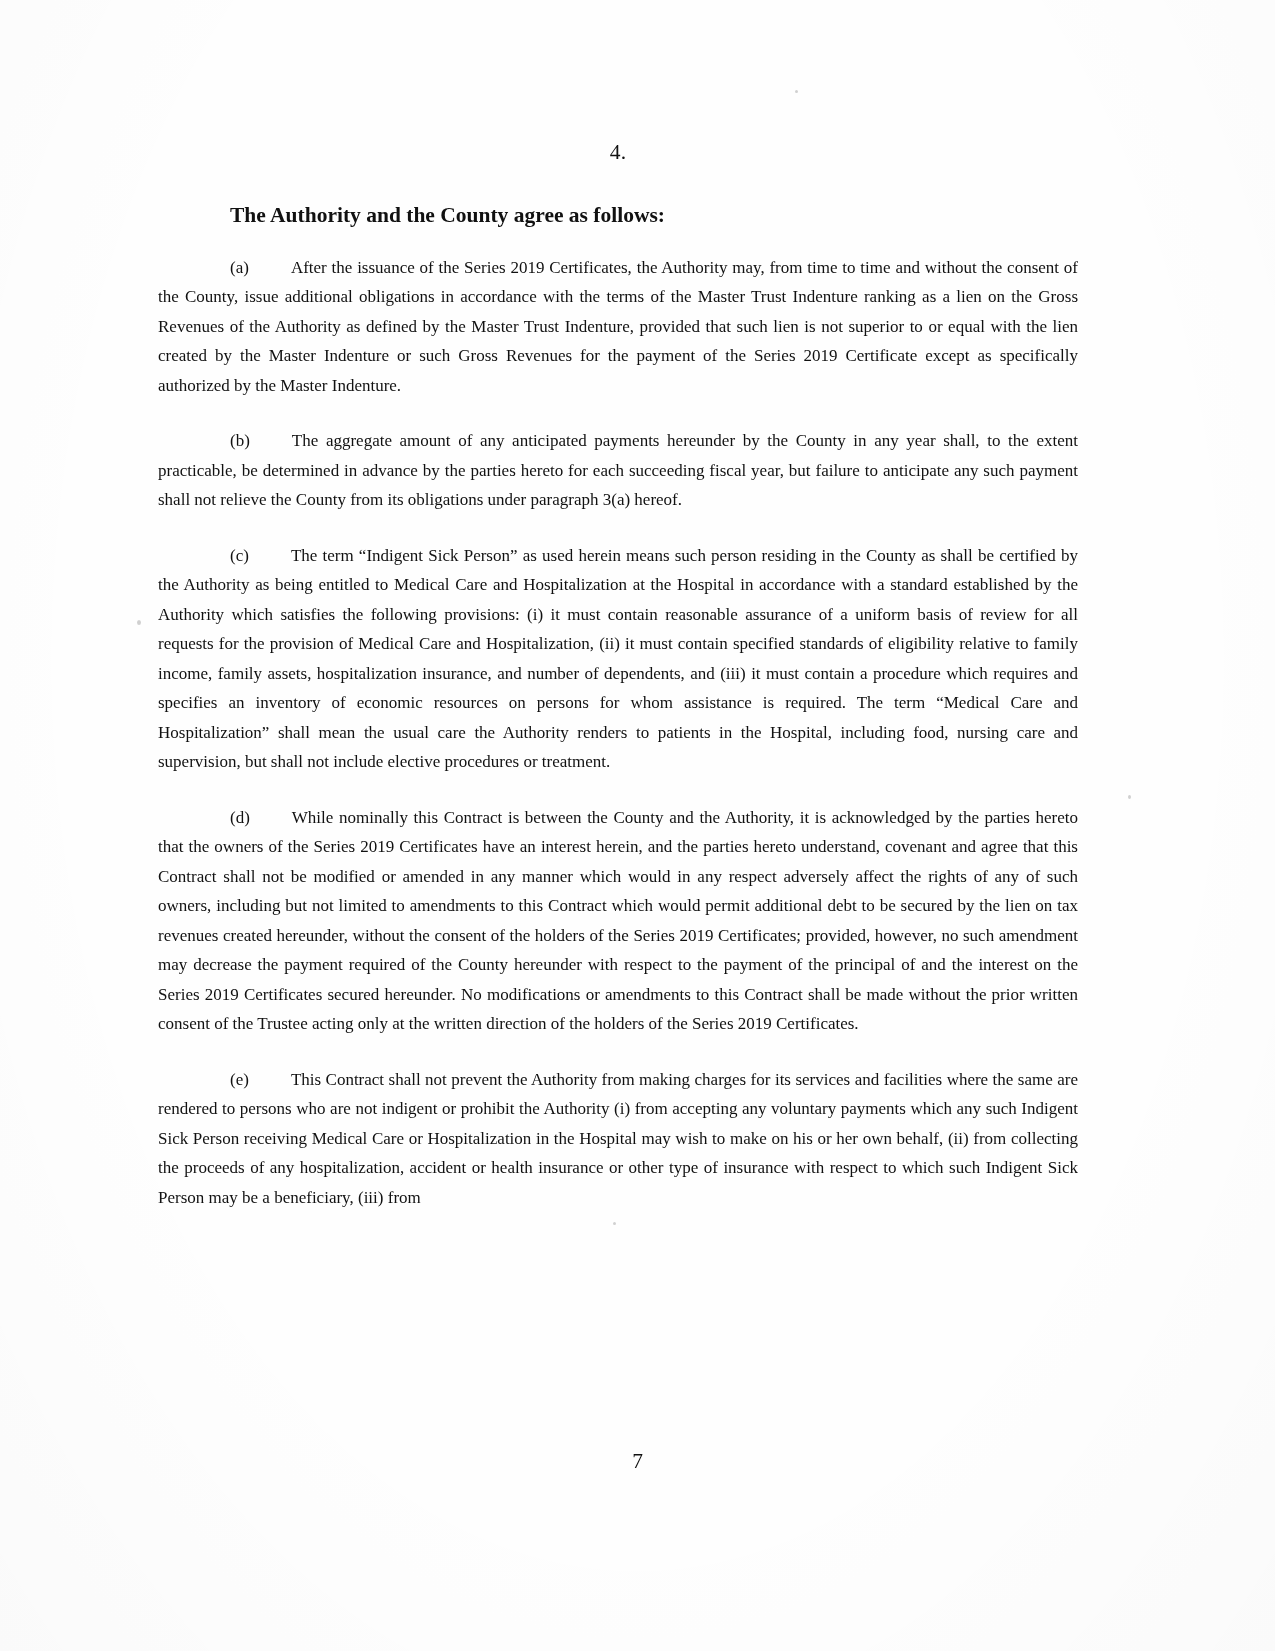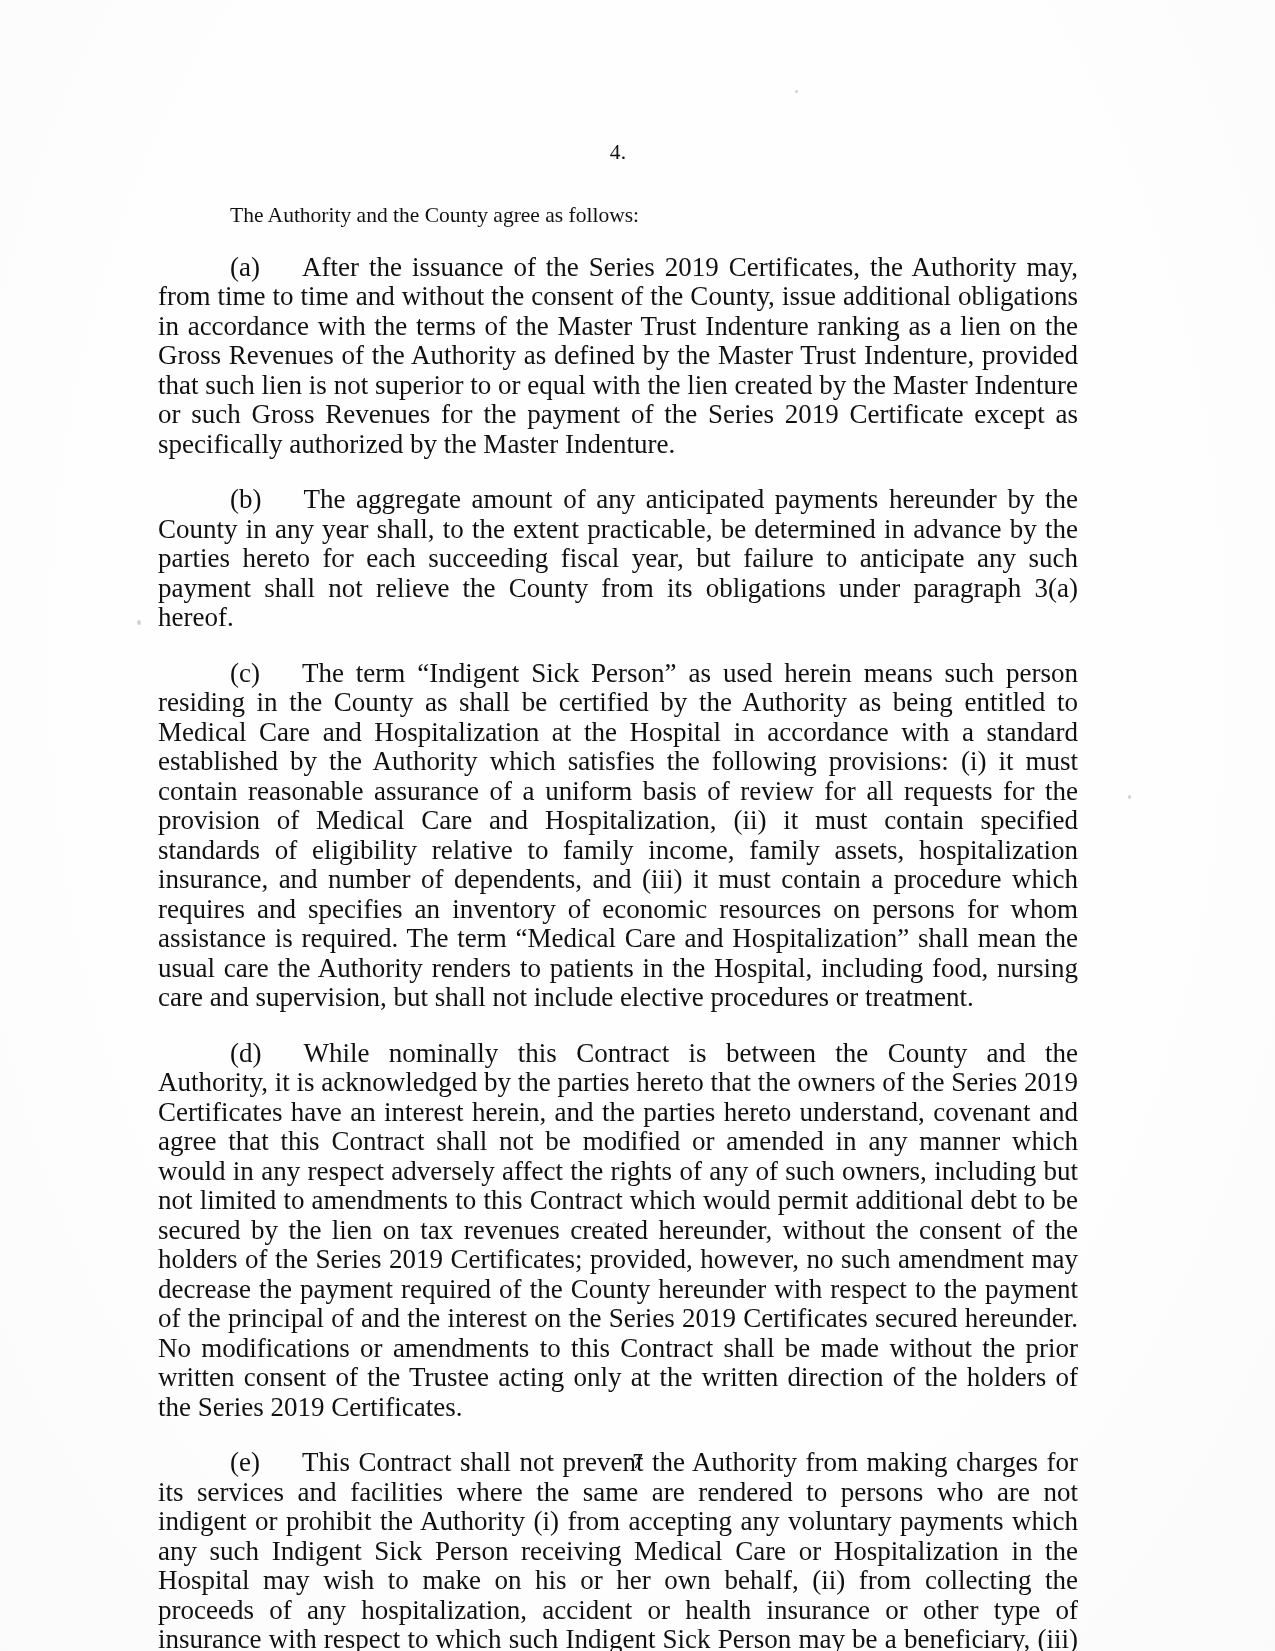--- a/index.html
+++ b/index.html
@@ -42,25 +42,26 @@
     letter-spacing: 0.2px;
     margin-top: 140px;
     margin-bottom: 0;
   }
 
   .intro-line {
     margin-top: 40px;
     font-size: 21.5px;
     text-indent: 72px;
     line-height: 1.0;
+    font-weight: bold;
   }
 
   .para {
     margin-top: 26px;
-    font-size: 27px;
+    font-size: 17px;
     line-height: 29.5px;
     text-align: justify;
     text-justify: inter-word;
     hyphens: none;
   }
   .para-indent {
     display: inline-block;
     width: 72px;
   }
   .label-gap {

